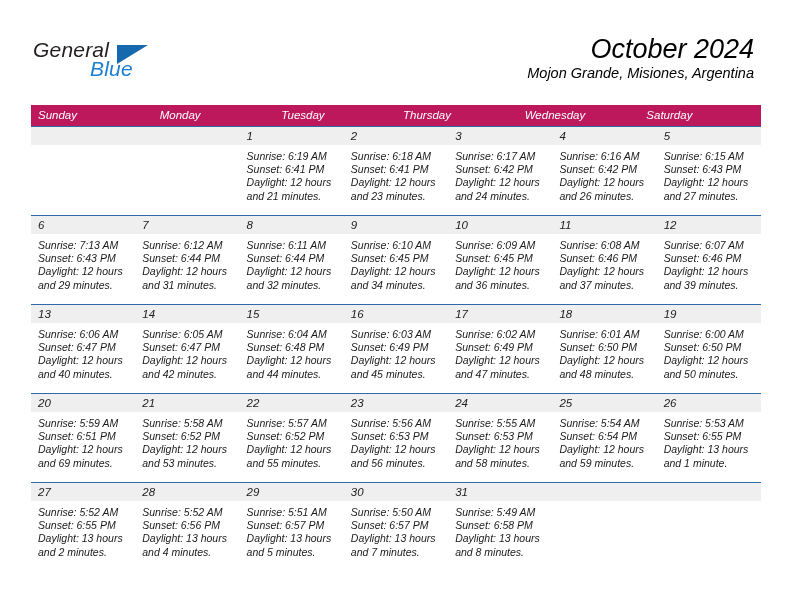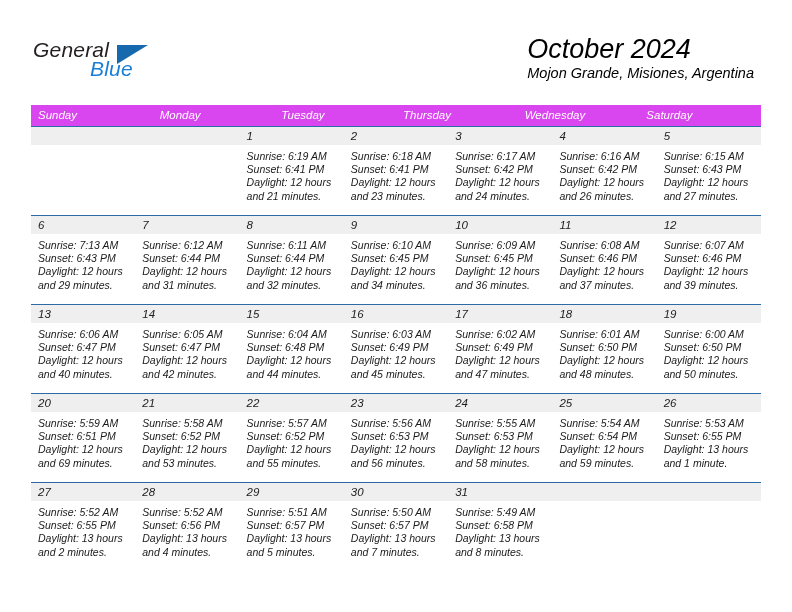--- a/index.html
+++ b/index.html
@@ -62,21 +62,21 @@
     width: 0;
     height: 0;
     border-left: 31px solid #1769ad;
     border-bottom: 19px solid transparent;
   }
 
   .title-block {
     position: absolute;
     right: 38px;
     top: 33px;
-    text-align: left;
+    text-align: right;
   }
   .month-title {
     font-size: 27px;
     font-weight: normal;
     color: #000000;
     line-height: 32px;
     white-space: nowrap;
   }
   .location {
     font-size: 14.5px;
@@ -87,21 +87,21 @@
 
   
   .calendar {
     position: absolute;
     left: 31px;
     top: 105px;
     width: 730px;
   }
   .weekday-row {
     display: flex;
-    background: #d946ef;
+    background: #be185d;
     height: 21px;
   }
   .weekday {
     flex: 1 1 0;
     color: #ffffff;
     font-size: 11.5px;
     line-height: 21px;
     padding-left: 7px;
     box-sizing: border-box;
     white-space: nowrap;

